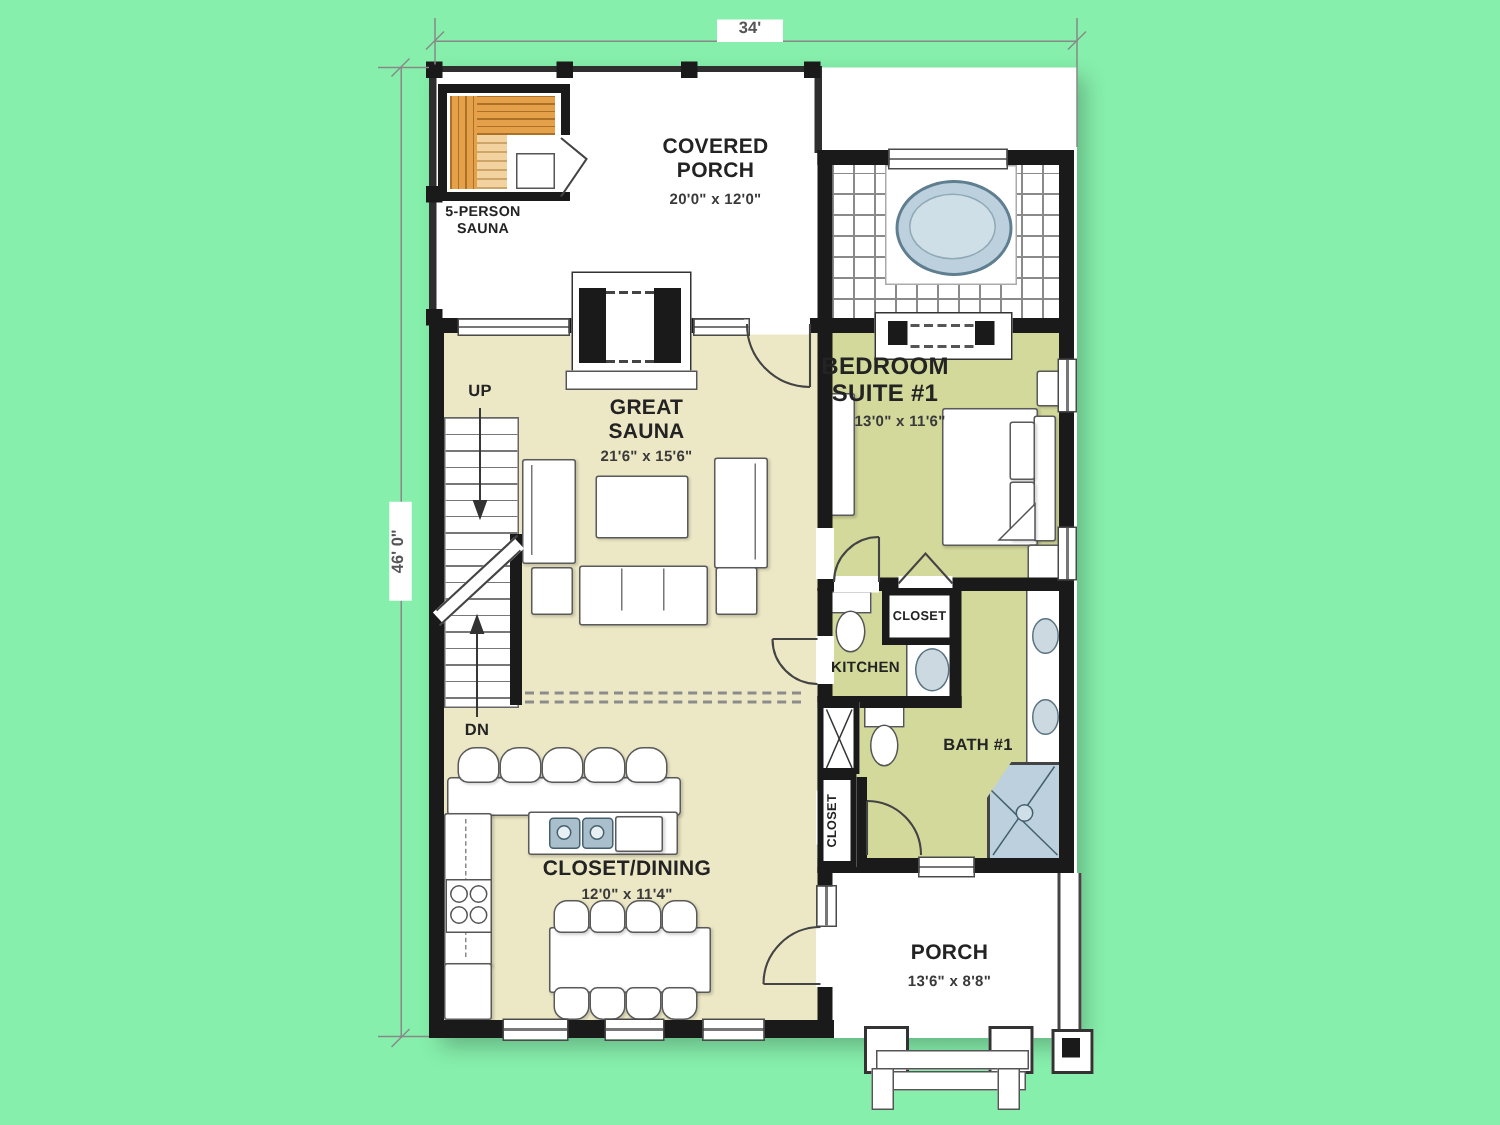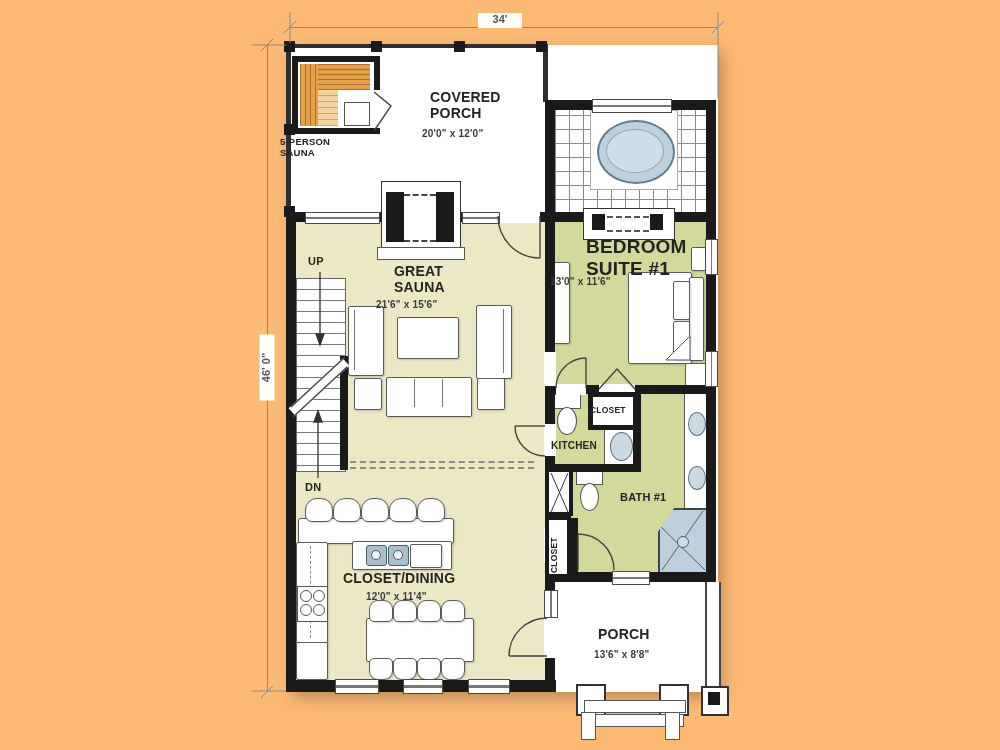--- a/index.html
+++ b/index.html
@@ -1,30 +1,30 @@
 <!DOCTYPE html>
 <html style="--wall: #1a1a1a; --floor-main: #ece8c5; --floor-suite: #d3d89b; --wood: #e5a04a; --wood-light: #f2d29e; --water: #bcd1dd;"><head>
 <meta charset="utf-8">
 <style>
   html,body{margin:0;padding:0;background:#fff;}
-  #canvas{position:relative;width:1000px;height:750px;background:#fdba74;overflow:hidden;
+  #canvas{position:relative;width:1000px;height:750px;background:#86efac;overflow:hidden;
           font-family:"Liberation Sans",sans-serif;}
   .a{position:absolute;}
   .wl{position:absolute;background:var(--wall,#1a1a1a);}
   .wl-thin{position:absolute;background:#2e2e2e;}
   .post{position:absolute;width:11px;height:11px;background:var(--wall,#1a1a1a);}
   .floor-main{background:var(--floor-main,#ece8c5);}
   .floor-suite{background:var(--floor-suite,#d3d89b);}
   .gap{position:absolute;background:#fff;}
   .win-h{position:absolute;background:linear-gradient(to bottom,#fff 0 42%,#777 42% 58%,#fff 58% 100%);border:1px solid #4a4a4a;}
   .win-v{position:absolute;background:linear-gradient(to right,#fff 0 42%,#777 42% 58%,#fff 58% 100%);border:1px solid #4a4a4a;}
   .furn{position:absolute;background:#fff;border:1.5px solid #5a5a5a;border-radius:2px;box-shadow:1px 1px 2px rgba(0,0,0,.18);}
   .fixt{position:absolute;background:#fff;border:1.5px solid #555;}
   .oval{border-radius:50%;}
-  .lbl{position:absolute;font-weight:700;color:#232323;line-height:1.14;z-index:6;letter-spacing:.2px;}
+  .lbl{position:absolute;font-weight:700;color:#232323;text-align:center;line-height:1.14;z-index:6;letter-spacing:.2px;}
   .sz{font-size:10px;color:#3a3a3a;}
   .dim{position:absolute;font-size:11px;color:#555;font-weight:600;text-align:center;background:#fff;z-index:7;}
   .dimline{position:absolute;background:#888;}
   .vtext{writing-mode:vertical-rl;transform:rotate(180deg);}
   .wood{background:var(--wood,#e5a04a);}
   .wood-light{background:var(--wood-light,#f2d29e);}
   .slat-v{background-image:repeating-linear-gradient(90deg,rgba(135,80,15,.6) 0 1px,transparent 1px 5px);}
   .slat-h{background-image:repeating-linear-gradient(0deg,rgba(135,80,15,.6) 0 1px,transparent 1px 5px);}
   .slat-h-light{background-image:repeating-linear-gradient(0deg,rgba(160,110,40,.45) 0 1px,transparent 1px 6px);}
   .deckgrid{background-color:#fff;
@@ -259,21 +259,21 @@
   <div class="dim" style="left:234px;top:360px;width:66px;height:15px;transform:rotate(-90deg);">46' 0"</div>
 
   <div class="lbl" style="left:430px;top:90px;width:94px;font-size:14px;">COVERED PORCH</div>
   <div class="lbl sz" style="left:422px;top:128px;width:110px;">20'0" x 12'0"</div>
 
   <div class="lbl" style="left:280px;top:137px;width:84px;font-size:9.5px;">5-PERSON SAUNA</div>
 
   <div class="lbl" style="left:394px;top:264px;width:74px;font-size:14px;">GREAT SAUNA</div>
   <div class="lbl sz" style="left:376px;top:299px;width:110px;">21'6" x 15'6"</div>
 
-  <div class="lbl" style="left:586px;top:236px;width:92px;font-size:19px;">BEDROOM SUITE #1</div>
+  <div class="lbl" style="left:544px;top:236px;width:92px;font-size:16px;">BEDROOM SUITE #1</div>
   <div class="lbl sz" style="left:550px;top:276px;width:100px;">13'0" x 11'6"</div>
 
   <div class="lbl" style="left:343px;top:571px;width:150px;font-size:14px;">CLOSET/DINING</div>
   <div class="lbl sz" style="left:366px;top:591px;width:104px;">12'0" x 11'4"</div>
 
   <div class="lbl" style="left:620px;top:491px;width:64px;font-size:11px;">BATH #1</div>
   <div class="lbl" style="left:551px;top:440px;width:52px;font-size:10px;">KITCHEN</div>
   <div class="lbl" style="left:590px;top:406px;width:46px;font-size:8.5px;">CLOSET</div>
   <div class="lbl vtext" style="left:550px;top:521px;width:16px;height:52px;font-size:8.5px;">CLOSET</div>
 

